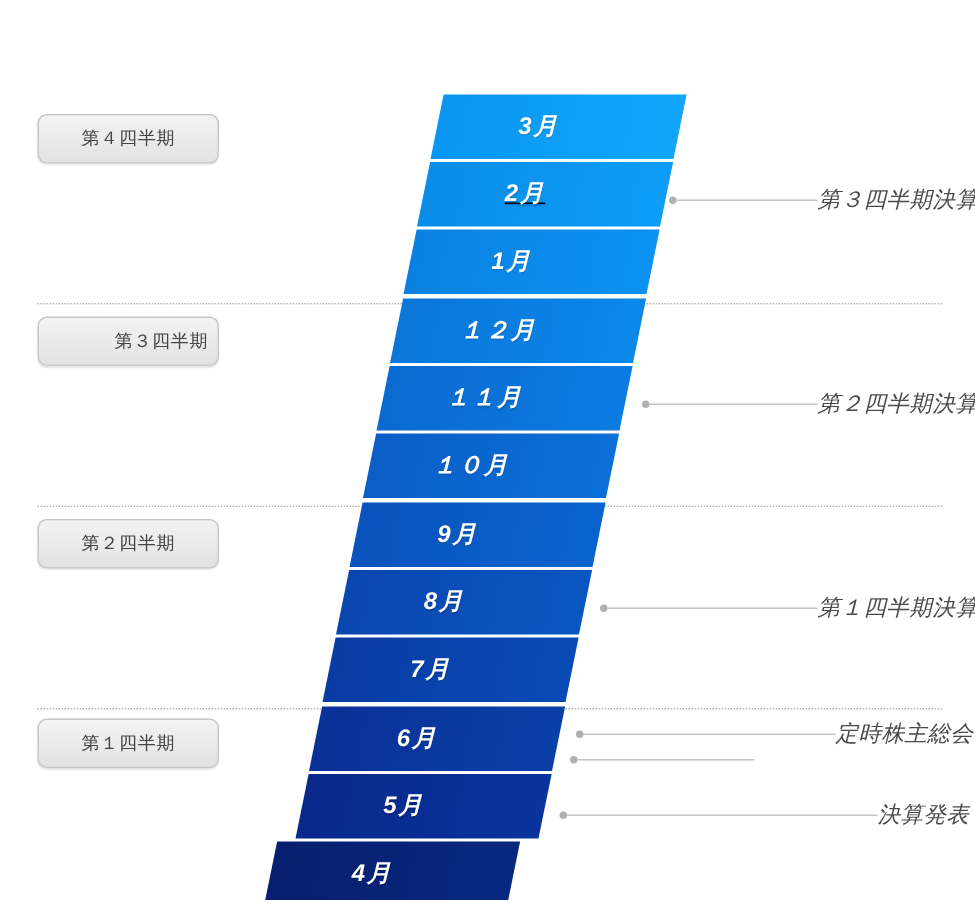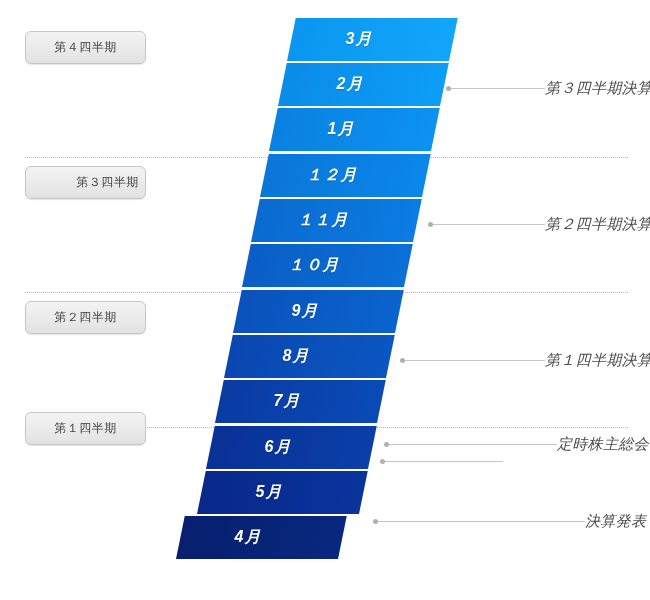--- a/index.html
+++ b/index.html
@@ -10,20 +10,21 @@
     width: 650px;
     height: 600px;
     background: #ffffff;
     font-family: "Liberation Sans", "DejaVu Sans", sans-serif;
     overflow: hidden;
   }
   #stage {
     position: relative;
     width: 650px;
     height: 468px;
+    margin-top: 45px;
   }
 
   
   .divider {
     position: absolute;
     left: 25px;
     width: 603px;
     height: 0;
     border-top: 1px dotted #b6b6b6;
   }
@@ -121,30 +122,30 @@
   <div id="quarters-layer">
       <div class="qlabel" style="top: 31px;">
         <span>第４四半期</span>
       </div>
       <div class="qlabel" style="top: 166px; padding-left: 44px;">
         <span>第３四半期</span>
       </div>
       <div class="qlabel" style="top: 301px;">
         <span>第２四半期</span>
       </div>
-      <div class="qlabel" style="top: 412px;">
+      <div class="qlabel" style="top: 434px;">
         <span>第１四半期</span>
       </div>
     </div>
   <div id="bars-layer">
       <div class="bar" style="top: 18px; left: 287px;">
         <div class="shape" style="background: linear-gradient(to right, rgb(10, 150, 240) 0%, rgb(18, 166, 251) 100%);"></div>
         <div class="mlabel">3月</div>
       </div>
-      <div class="bar" style="top: 63px; left: 278px;">
+      <div class="bar" style="top: 63px; left: 278px; text-decoration: underline;">
         <div class="shape" style="background: linear-gradient(to right, rgb(10, 140, 232) 0%, rgb(13, 157, 247) 100%);"></div>
         <div class="mlabel">2月</div>
       </div>
       <div class="bar" style="top: 108px; left: 269px;">
         <div class="shape" style="background: linear-gradient(to right, rgb(10, 129, 224) 0%, rgb(12, 146, 242) 100%);"></div>
         <div class="mlabel">1月</div>
       </div>
       <div class="bar" style="top: 154px; left: 260px;">
         <div class="shape" style="background: linear-gradient(to right, rgb(10, 118, 216) 0%, rgb(11, 135, 234) 100%);"></div>
         <div class="mlabel">１２月</div>
@@ -200,19 +201,19 @@
       </div>
       <div class="anno" style="top: 437px; left: 384px; right: 22px;">
         <div class="dot"></div>
         <div class="leader" style="width: 168px;"></div>
         <div class="atext" style="flex: 1 1 0%;">定時株主総会</div>
       </div>
       <div class="anno" style="top: 454px; left: 380px; right: 22px;">
         <div class="dot"></div>
         <div class="leader" style="width: 118px;"></div>
       </div>
-      <div class="anno" style="top: 514px; left: 373px; right: 22px;">
+      <div class="anno" style="top: 491px; left: 373px; right: 22px;">
         <div class="dot"></div>
         <div class="leader" style="width: 207px;"></div>
         <div class="atext" style="flex: 1 1 0%;">決算発表</div>
       </div>
     </div>
 </div>
 
 </body></html>

